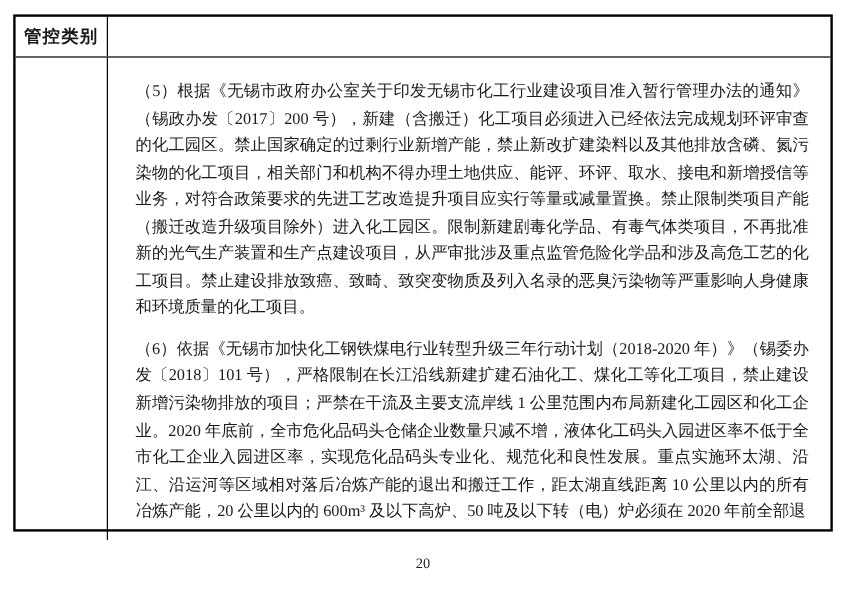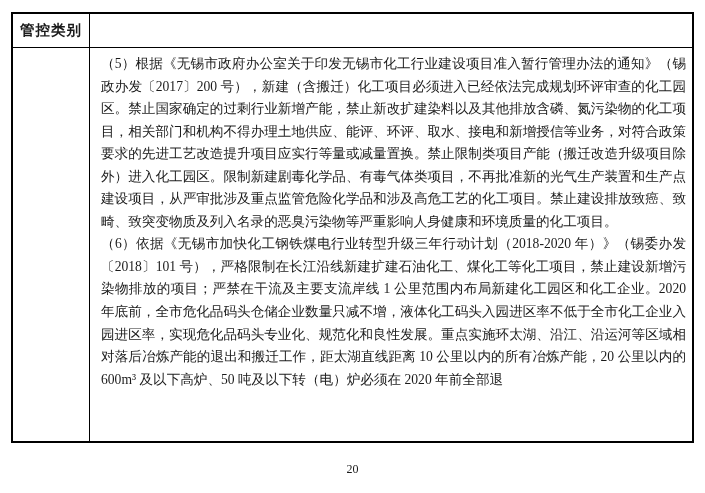--- a/index.html
+++ b/index.html
@@ -60,21 +60,21 @@
     letter-spacing: 1px;
   }
   .body-req {
     padding: 5px 6px 0 11px;
     font-size: 13.6px;
     line-height: 22.55px;
     text-align: justify;
     text-justify: inter-ideograph;
   }
   .body-req p {
-    margin: 0;
+    margin: 12px;
     padding: 0;
   }
   .pageno {
     position: absolute;
     left: 0;
     top: 462px;
     width: 100%;
     text-align: center;
     font-size: 12px;
     color: #1a1a1a;

